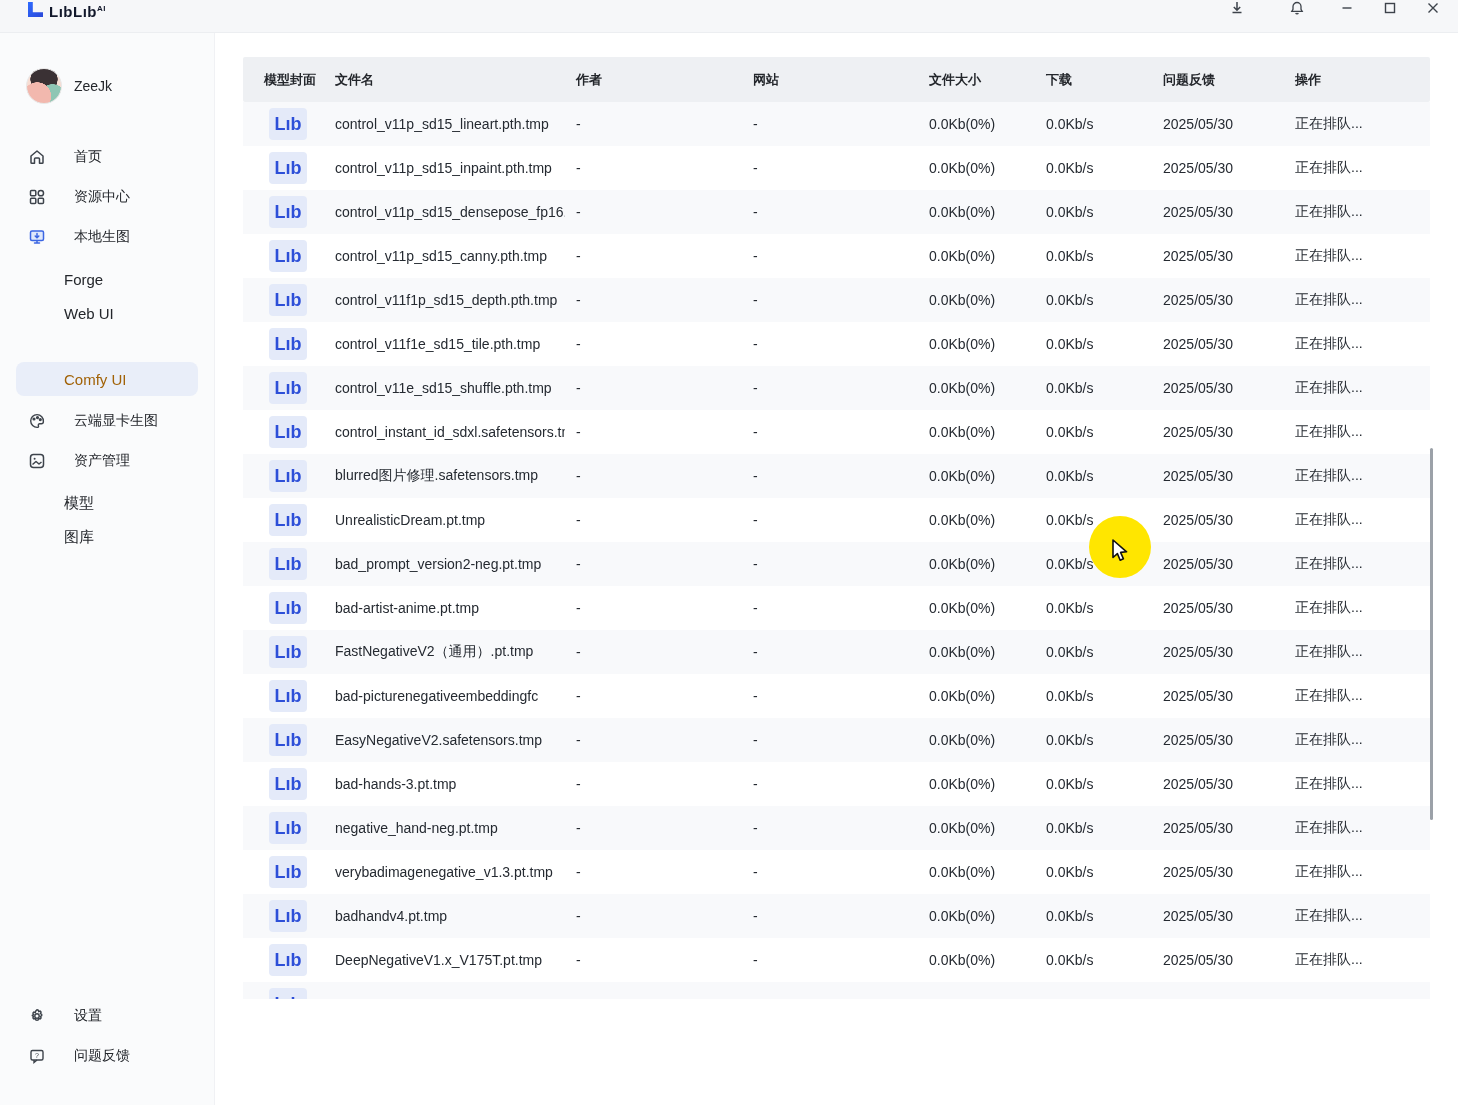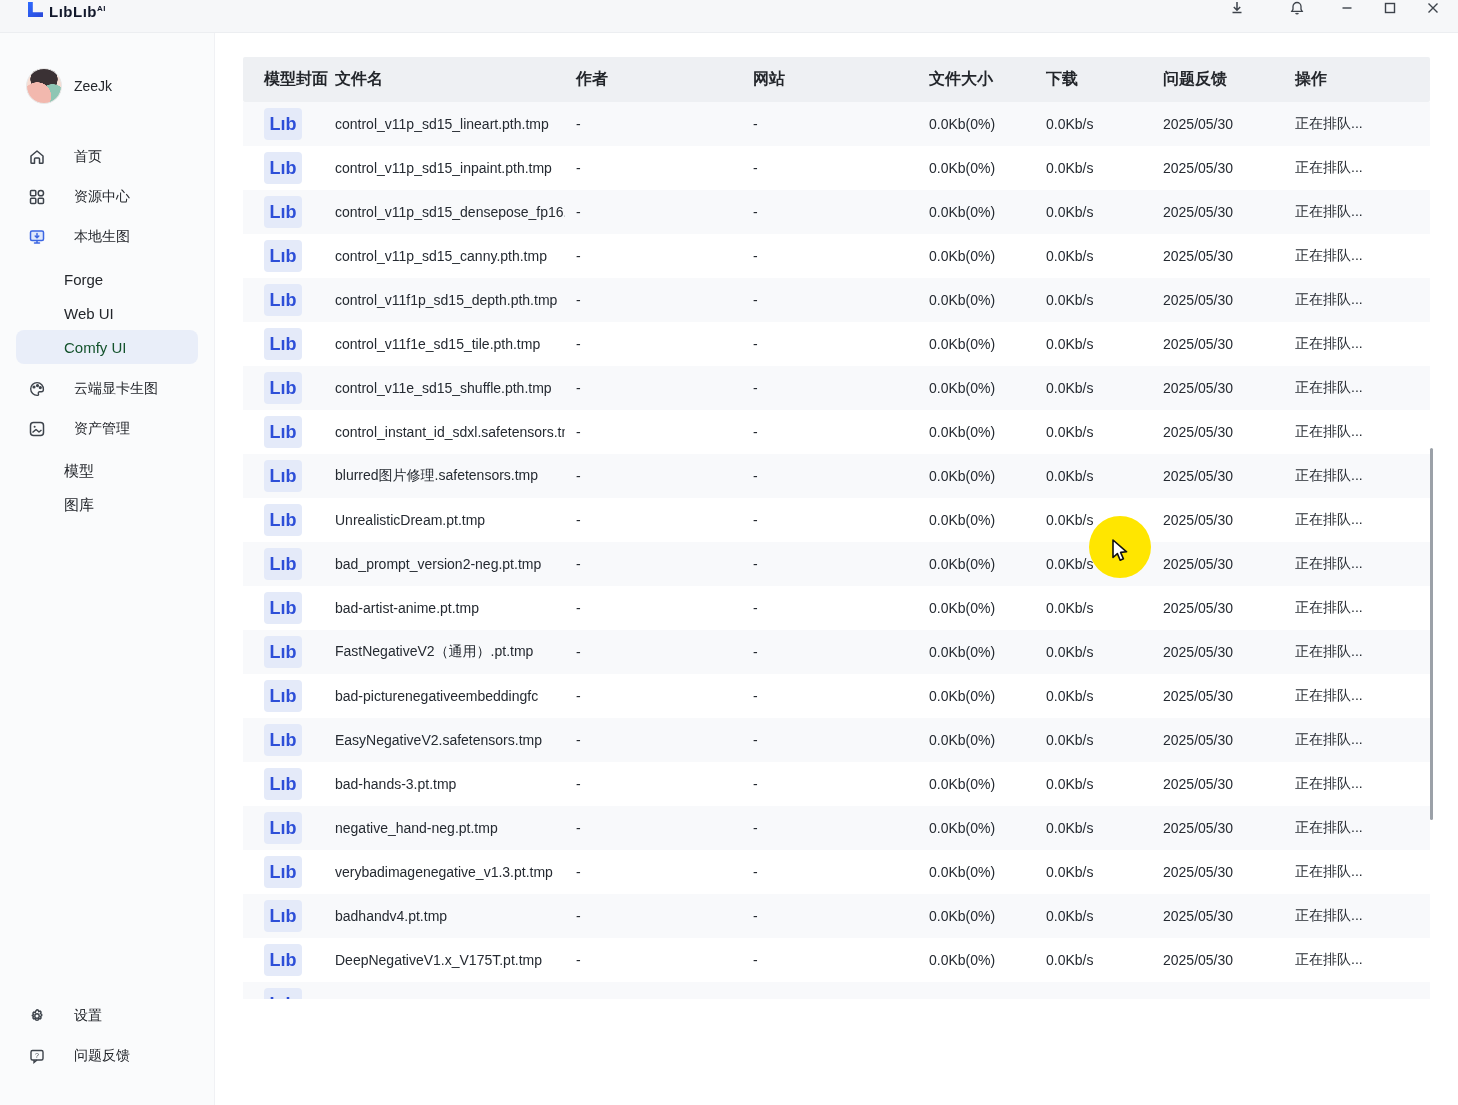--- a/index.html
+++ b/index.html
@@ -49,21 +49,21 @@
   .nav-item {
     display:flex; align-items:center; gap:28px; height:30px;
     margin:10px 16px; padding-left:12px; font-size:14px; color:#23262b; cursor:pointer;
     border-radius:8px;
   }
   .nav-item .nicon { width:18px; height:18px; display:flex; align-items:center; justify-content:center; }
   .nav-sub {
     height:34px; margin:0 16px; padding-left:48px; display:flex; align-items:center;
     font-size:15px; color:#23262b; cursor:pointer; border-radius:8px;
   }
-  .nav-sub.active { background:#e9eef9; color:#14532d; }
+  .nav-sub.active { background:#e9eef9; color:#a16207;margin-top:32px; }
   .sidebar-spacer { flex:1; }
   .sidebar-footer { padding-bottom:24px; }
   
   .page-head {
     display:flex; align-items:center; justify-content:space-between;
     padding:22px 26px 0 28px;
   }
   .page-title-wrap { display:flex; align-items:center; gap:10px; cursor:pointer; }
   .page-title { font-size:17px; font-weight:600; color:#1c1f24; }
   .clear-btn {
@@ -73,26 +73,26 @@
   
   .table-wrap {
     margin:24px 26px 0 28px; width:1187px; height:942px; overflow:hidden;
     position:relative;
   }
   .thead, .trow {
     display:grid;
     grid-template-columns:71px 241px 177px 176px 117px 117px 132px 1fr;
     padding-left:21px; align-items:center;
   }
-  .thead { height:45px; background:#eef0f3; border-radius:2px; font-size:16px; font-weight:700; color:#23262b; }
+  .thead { height:45px; background:#eef0f3; border-radius:2px; font-size:13px; font-weight:700; color:#23262b; }
   .trow { height:44px; font-size:14px; color:#252a31; background:#fff; }
   .trow:nth-child(odd) { background:#f8f9fb; }
   .cell-name { width:230px; overflow:hidden; white-space:nowrap; }
   .cover {
-    width:38px; height:32px; border-radius:4px;
+    width:38px; height:32px; margin-left:5px; border-radius:4px;
     background:#e4eaf9; color:#2d4fd8; font-weight:700; font-size:18px;
     display:flex; align-items:center; justify-content:center; letter-spacing:0;
     font-family:"Liberation Sans","DejaVu Sans",sans-serif;
   }
   .rows-clip { position:absolute; top:45px; left:0; right:0; bottom:0; overflow:hidden; }
   
   .vscrollbar {
     position:absolute; left:1430px; top:448px; width:3px; height:372px;
     background:#9ba1a8; border-radius:2px;
   }

